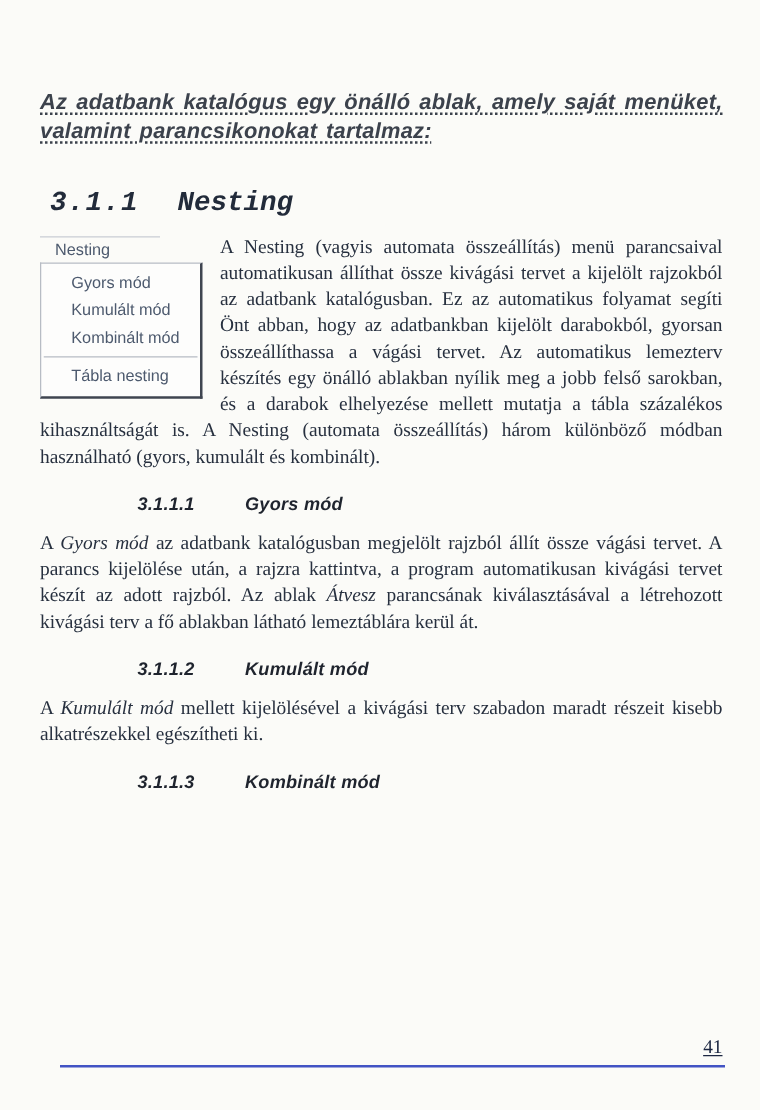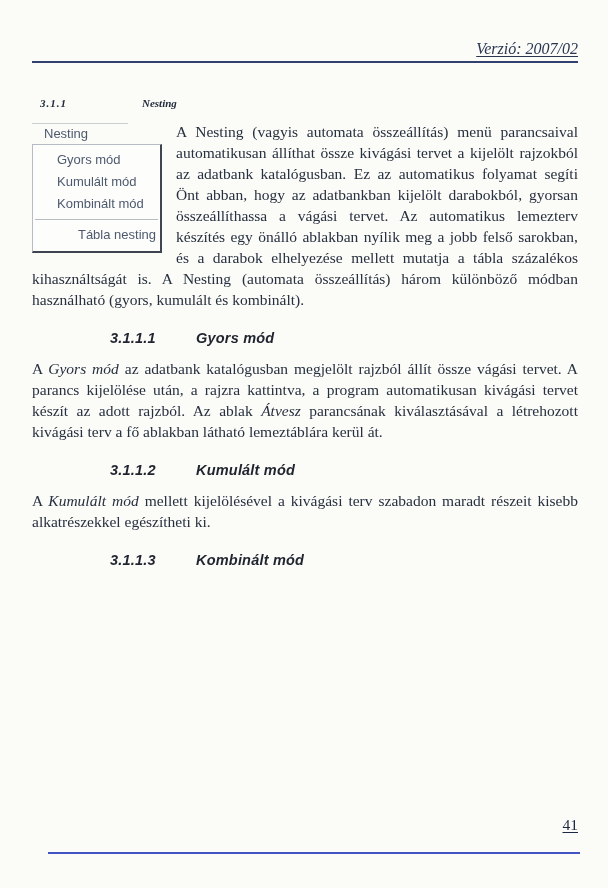--- a/index.html
+++ b/index.html
@@ -40,22 +40,23 @@
     text-underline-offset:3px;
     letter-spacing:.2px;
     word-spacing:2px;
   }
   
   .sec-heading{
     margin:34px 0 0 8px;
     display:flex;
     font-weight:bold;
     font-style:italic;
-    font-size:11px;
+    font-size:22px;
     color:#222b3a;
+    font-family:Liberation Mono, monospace;
   }
   .sec-heading .num{width:102px;letter-spacing:1px;}
   
   .body-p{
     margin:12px 0 0 0;
     font-size:15.5px;
     line-height:21px;
     text-align:justify;
     color:#27303f;
   }
@@ -105,55 +106,53 @@
     letter-spacing:.2px;
   }
   .sub-heading .num{width:86px;font-style:italic;}
   .ital{font-style:italic;}
   
   .footer{
     position:absolute;
     left:48px;right:28px;bottom:34px;
     text-align:right;
     border-bottom:2px solid #4253c4;
-    padding-bottom:18px;
+    padding-bottom:5px;
   }
   .footer .pagenum{
     font-size:15.5px;
     color:#1c2742;
     text-decoration:underline;
     text-underline-offset:2px;
     padding-right:2px;
   }
   .clear{clear:both;}
 </style>
 </head>
 <body>
 
 <div class="page">
 
-  <div class="hdr">
-    <span class="version">Verzió: 2007/02</span>
-  </div>
 
+  <p class="intro-heading">Az adatbank katalógus egy önálló ablak, amely saját menüket, valamint parancsikonokat tartalmaz:</p>
 
   <div class="sec-heading">
     <span class="num">3.1.1</span>
     <span class="title">Nesting</span>
   </div>
 
   <p class="body-p">
     <span class="menu-box" style="display:block;">
       <span class="menu-root" style="display:inline-block;">Nesting</span>
       <span class="menu-dropdown" style="display:block;">
         <span class="menu-item" style="display:block;">Gyors mód</span>
         <span class="menu-item" style="display:block;">Kumulált mód</span>
         <span class="menu-item" style="display:block;">Kombinált mód</span>
         <span class="menu-sep" style="display:block;"></span>
-        <span class="menu-item" style="display:block;text-align:right;">Tábla nesting</span>
+        <span class="menu-item" style="display:block;">Tábla nesting</span>
       </span>
     </span>
     <span>A Nesting (vagyis automata összeállítás) menü parancsaival automatikusan állíthat össze kivágási tervet a kijelölt rajzokból az adatbank katalógusban. Ez az automatikus folyamat segíti Önt abban, hogy az adatbankban kijelölt darabokból, gyorsan összeállíthassa a vágási tervet. Az automatikus lemezterv készítés egy önálló ablakban nyílik meg a jobb felső sarokban, és a darabok elhelyezése mellett mutatja a tábla százalékos kihasználtságát is. A Nesting (automata összeállítás) három különböző módban használható (gyors, kumulált és kombinált).</span>
   </p>
   <div class="clear"></div>
 
   <div class="sub-heading">
     <span class="num">3.1.1.1</span>
     <span>Gyors mód</span>
   </div>

